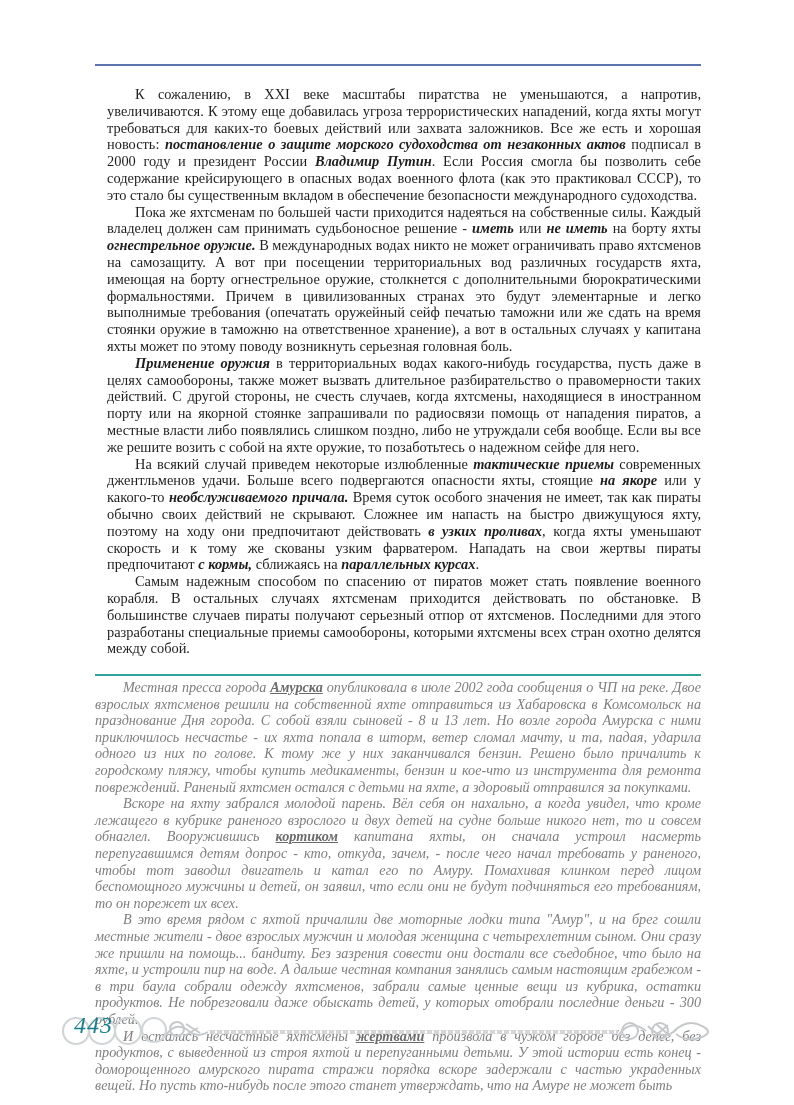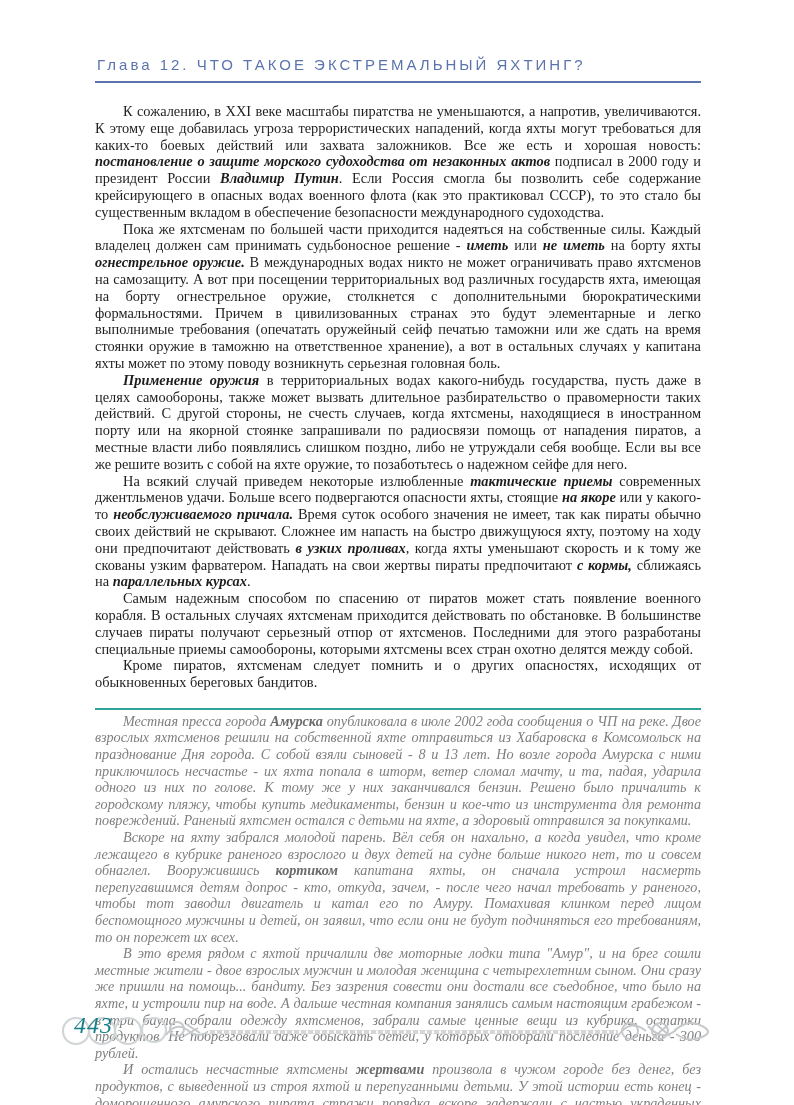--- a/index.html
+++ b/index.html
@@ -22,21 +22,21 @@
     letter-spacing:3px;
     color:var(--accent-blue,#5b74ae);
     margin:0 0 0 2px;
     white-space:nowrap;
   }
   .title-rule{
     height:2px;
     background:var(--accent-blue,#5b74ae);
     margin:8px 0 0 0;
   }
-  .article{margin-top:20px;}
+  .article{margin-top:20px;margin-left:12px;}
   .article p{
     margin:0;
     text-align:justify;
     text-indent:28px;
     font-size:14.4px;
     line-height:16.8px;
     color:var(--body-text,#1e1e1e);
   }
   .em-a{font-weight:700;font-style:italic;}
   .section-rule{
@@ -46,21 +46,21 @@
   }
   .story p{
     margin:0;
     text-align:justify;
     text-indent:28px;
     font-size:14.2px;
     line-height:16.6px;
     font-style:italic;
     color:var(--story-text,#7e7e7e);
   }
-  .em-s{font-weight:700;color:var(--story-em,#6b6b6b);}
+  .em-s{font-weight:700;color:var(--story-em,#6b6b6b);text-decoration:underline;}
   .footer{
     position:absolute;
     left:58px;top:1006px;
     width:716px;height:48px;
   }
   .rope-svg{position:absolute;left:0;top:0;}
   .page-number{
     position:absolute;
     left:16px;top:6px;
     font-family:"Liberation Serif", serif;
@@ -69,30 +69,28 @@
     letter-spacing:1px;
     color:var(--page-number,#157e87);
   }
 </style>
 </head>
 <body>
 
 <div class="page">
   <div class="content">
 
-    <h1 class="chapter-title">Глава 12. ЧТО ТАКОЕ ЭКСТРЕМАЛЬНЫЙ ЯХТИНГ?</h1>
     <div class="title-rule"></div>
 
     <div class="article">
         <p><span>К сожалению, в XXI веке масштабы пиратства не уменьшаются, а напротив, увеличиваются. К этому еще добавилась угроза террористических нападений, когда яхты могут требоваться для каких-то боевых действий или захвата заложников. Все же есть и хорошая новость: </span><span class="em-a">постановление о защите морского судоходства от незаконных актов</span><span> подписал в 2000 году и президент России </span><span class="em-a">Владимир Путин</span><span>. Если Россия смогла бы позволить себе содержание крейсирующего в опасных водах военного флота (как это практиковал СССР), то это стало бы существенным вкладом в обеспечение безопасности международного судоходства.</span></p>
         <p><span>Пока же яхтсменам по большей части приходится надеяться на собственные силы. Каждый владелец должен сам принимать судьбоносное решение - </span><span class="em-a">иметь</span><span> или </span><span class="em-a">не иметь</span><span> на борту яхты </span><span class="em-a">огнестрельное оружие.</span><span> В международных водах никто не может ограничивать право яхтсменов на самозащиту. А вот при посещении территориальных вод различных государств яхта, имеющая на борту огнестрельное оружие, столкнется с дополнительными бюрократическими формальностями. Причем в цивилизованных странах это будут элементарные и легко выполнимые требования (опечатать оружейный сейф печатью таможни или же сдать на время стоянки оружие в таможню на ответственное хранение), а вот в остальных случаях у капитана яхты может по этому поводу возникнуть серьезная головная боль.</span></p>
         <p><span class="em-a">Применение оружия</span><span> в территориальных водах какого-нибудь государства, пусть даже в целях самообороны, также может вызвать длительное разбирательство о правомерности таких действий. С другой стороны, не счесть случаев, когда яхтсмены, находящиеся в иностранном порту или на якорной стоянке запрашивали по радиосвязи помощь от нападения пиратов, а местные власти либо появлялись слишком поздно, либо не утруждали себя вообще. Если вы все же решите возить с собой на яхте оружие, то позаботьтесь о надежном сейфе для него.</span></p>
         <p><span>На всякий случай приведем некоторые излюбленные </span><span class="em-a">тактические приемы</span><span> современных джентльменов удачи. Больше всего подвергаются опасности яхты, стоящие </span><span class="em-a">на якоре</span><span> или у какого-то </span><span class="em-a">необслуживаемого причала.</span><span> Время суток особого значения не имеет, так как пираты обычно своих действий не скрывают. Сложнее им напасть на быстро движущуюся яхту, поэтому на ходу они предпочитают действовать </span><span class="em-a">в узких проливах</span><span>, когда яхты уменьшают скорость и к тому же скованы узким фарватером. Нападать на свои жертвы пираты предпочитают </span><span class="em-a">с кормы,</span><span> сближаясь на </span><span class="em-a">параллельных курсах</span><span>.</span></p>
         <p><span>Самым надежным способом по спасению от пиратов может стать появление военного корабля. В остальных случаях яхтсменам приходится действовать по обстановке. В большинстве случаев пираты получают серьезный отпор от яхтсменов. Последними для этого разработаны специальные приемы самообороны, которыми яхтсмены всех стран охотно делятся между собой.</span></p>
-        <p><span>Кроме пиратов, яхтсменам следует помнить и о других опасностях, исходящих от обыкновенных береговых бандитов.</span></p>
       </div>
 
     <div class="section-rule"></div>
 
     <div class="story">
         <p><span>Местная пресса города </span><span class="em-s">Амурска</span><span> опубликовала в июле 2002 года сообщения о ЧП на реке. Двое взрослых яхтсменов решили на собственной яхте отправиться из Хабаровска в Комсомольск на празднование Дня города. С собой взяли сыновей - 8 и 13 лет. Но возле города Амурска с ними приключилось несчастье - их яхта попала в шторм, ветер сломал мачту, и та, падая, ударила одного из них по голове. К тому же у них заканчивался бензин. Решено было причалить к городскому пляжу, чтобы купить медикаменты, бензин и кое-что из инструмента для ремонта повреждений. Раненый яхтсмен остался с детьми на яхте, а здоровый отправился за покупками.</span></p>
         <p><span>Вскоре на яхту забрался молодой парень. Вёл себя он нахально, а когда увидел, что кроме лежащего в кубрике раненого взрослого и двух детей на судне больше никого нет, то и совсем обнаглел. Вооружившись </span><span class="em-s">кортиком</span><span> капитана яхты, он сначала устроил насмерть перепугавшимся детям допрос - кто, откуда, зачем, - после чего начал требовать у раненого, чтобы тот заводил двигатель и катал его по Амуру. Помахивая клинком перед лицом беспомощного мужчины и детей, он заявил, что если они не будут подчиняться его требованиям, то он порежет их всех.</span></p>
         <p><span>В это время рядом с яхтой причалили две моторные лодки типа "Амур", и на брег сошли местные жители - двое взрослых мужчин и молодая женщина с четырехлетним сыном. Они сразу же пришли на помощь... бандиту. Без зазрения совести они достали все съедобное, что было на яхте, и устроили пир на воде. А дальше честная компания занялись самым настоящим грабежом - в три баула собрали одежду яхтсменов, забрали самые ценные вещи из кубрика, остатки продуктов. Не побрезговали даже обыскать детей, у которых отобрали последние деньги - 300 рублей.</span></p>
         <p><span>И остались несчастные яхтсмены </span><span class="em-s">жертвами</span><span> произвола в чужом городе без денег, без продуктов, с выведенной из строя яхтой и перепуганными детьми. У этой истории есть конец - доморощенного амурского пирата стражи порядка вскоре задержали с частью украденных вещей. Но пусть кто-нибудь после этого станет утверждать, что на Амуре не может быть </span></p>
       </div>

